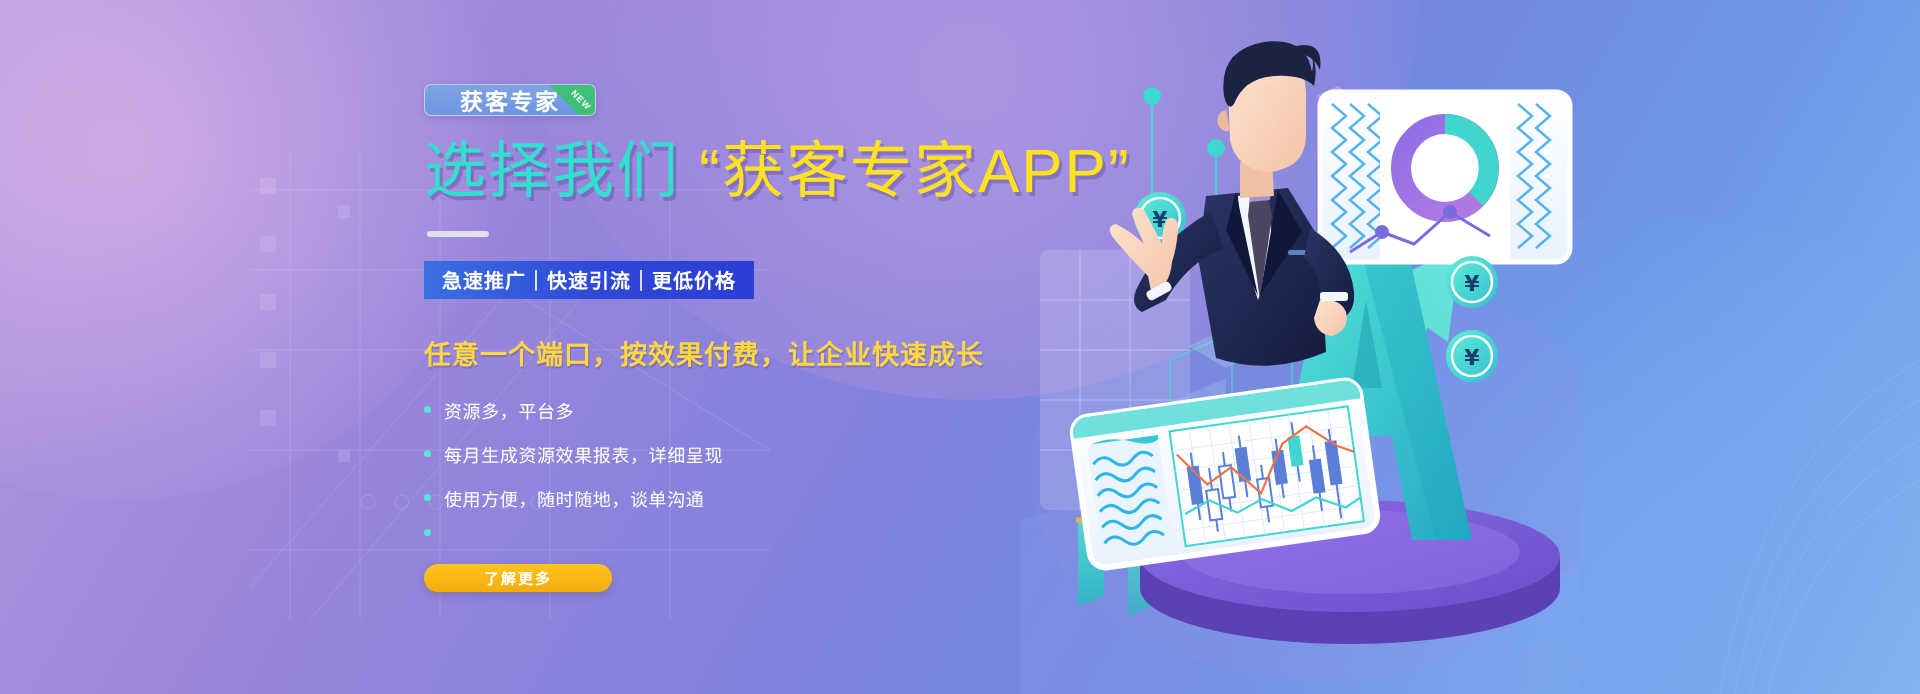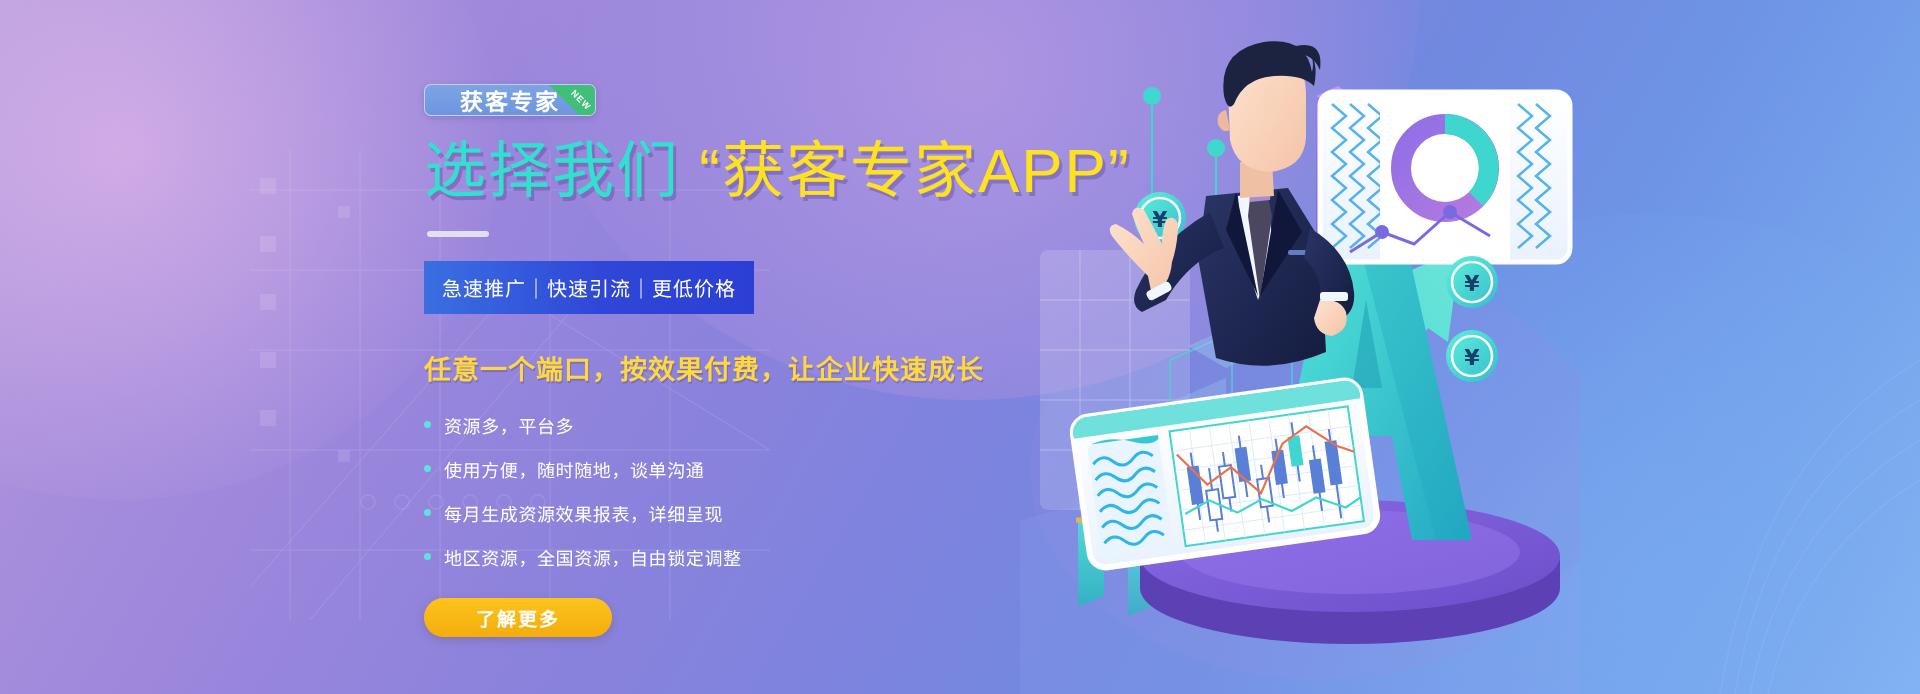--- a/index.html
+++ b/index.html
@@ -129,24 +129,24 @@
   .rule {
     width: 62px; height: 6px; border-radius: 3px;
     background: #dfe2ee;
     margin: 26px 0 0 3px;
   }
 
   
   .strip {
     display: inline-flex; align-items: center; justify-content: center;
     margin-top: 24px;
-    height: 53px; padding: 0 18px;
+    height: 38px; padding: 0 18px;
     background: linear-gradient(90deg, #3a6fe0 0%, #2f46d8 55%, #2b3fd4 100%);
     color: #ffffff;
-    font-size: 20px; font-weight: 400; letter-spacing: 1px;
+    font-size: 20px; font-weight: 700; letter-spacing: 1px;
   }
 
   
   .tagline {
     margin-top: 34px;
     color: #ffd83d;
     font-size: 27px; font-weight: 700; letter-spacing: 1px;
     text-shadow: 1px 2px 0 rgba(70,55,130,.28);
     white-space: nowrap;
   }
@@ -162,26 +162,26 @@
   .bullets li .dot {
     width: 7px; height: 7px; border-radius: 50%;
     background: #5de3dd;
     margin-right: 13px; flex: 0 0 auto;
   }
 
   
   .cta {
     display: inline-flex; align-items: center; justify-content: center;
     margin-top: 10px;
-    width: 188px; height: 39px;
+    width: 188px; height: 28px;
     border: none; border-radius: 21px;
     background: linear-gradient(180deg, #fdc31d 0%, #f4ad0c 100%);
     color: #ffffff;
     font-family: inherit;
-    font-size: 19px; font-weight: 700; letter-spacing: 2px;
+    font-size: 15px; font-weight: 700; letter-spacing: 2px;
     cursor: pointer;
     box-shadow: 0 3px 9px rgba(90,60,20,.22);
   }
 
   
   .illus {
     position: absolute; left: 1020px; top: 0;
     width: 560px; height: 694px;
     pointer-events: none;
   }
@@ -253,29 +253,28 @@
 
     <div class="tagline">任意一个端口，按效果付费，让企业快速成长</div>
 
     <ul class="bullets">
       <li>
         <span class="dot"></span>
         <span>资源多，平台多</span>
       </li>
       <li>
         <span class="dot"></span>
+        <span>每月生成资源效果报表，详细呈现</span>
+      </li>
+      <li>
+        <span class="dot"></span>
         <span>使用方便，随时随地，谈单沟通</span>
       </li>
       <li>
         <span class="dot"></span>
-        <span>每月生成资源效果报表，详细呈现</span>
-      </li>
-      <li>
-        <span class="dot"></span>
-        <span>地区资源，全国资源，自由锁定调整</span>
       </li>
     </ul>
 
     <button class="cta">了解更多</button>
   </div>
 
   <div class="illus">
     <svg viewBox="0 0 560 694" xmlns="http://www.w3.org/2000/svg">
       <defs>
         <linearGradient id="gTeal" x1="0" y1="0" x2="0" y2="1">

